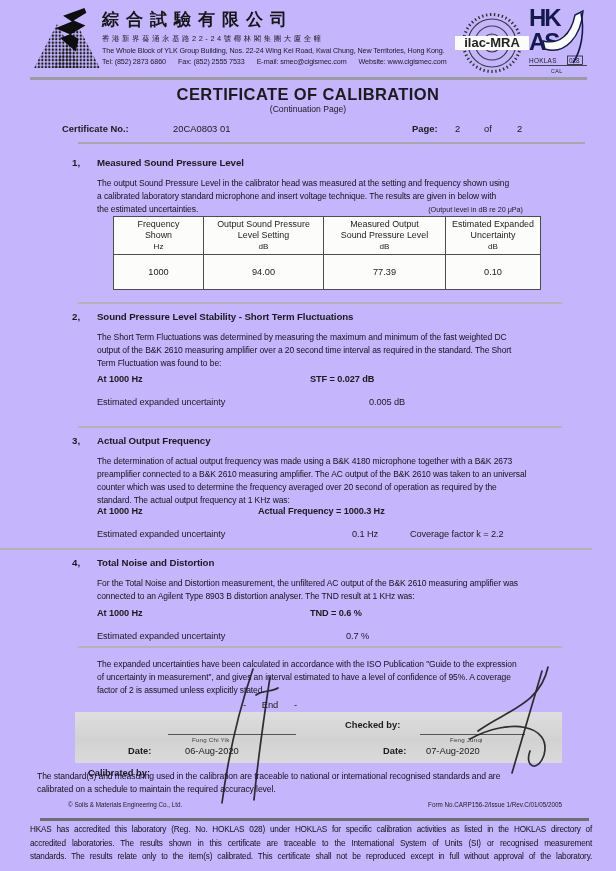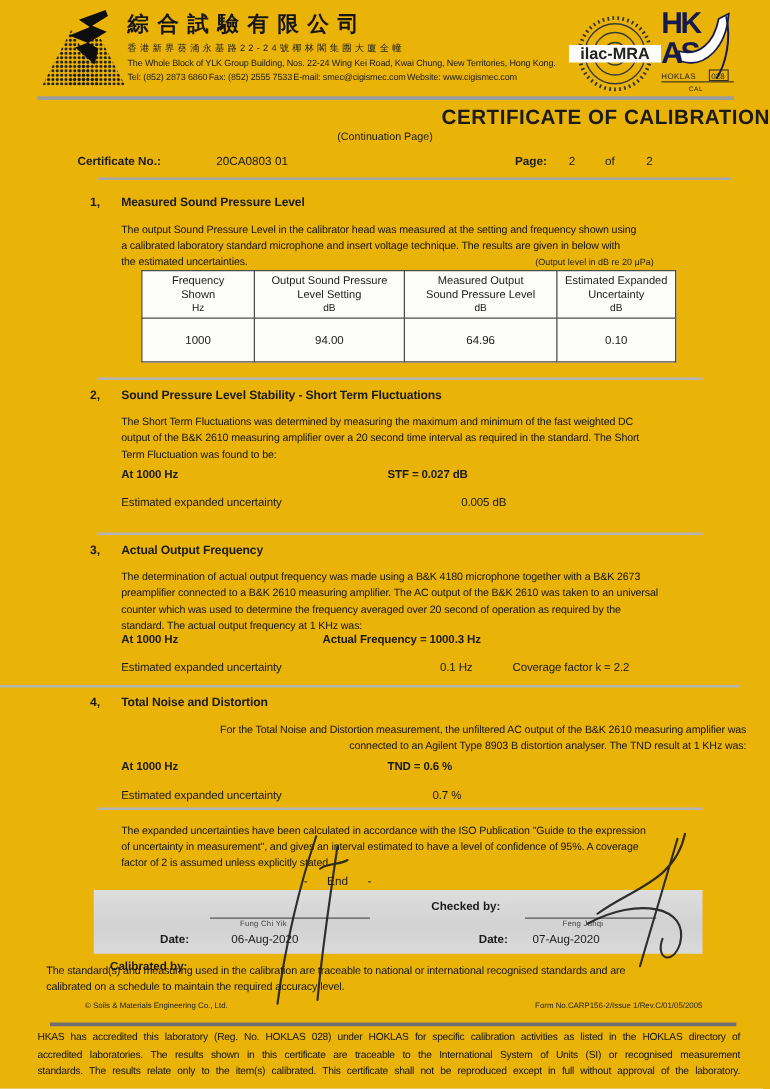--- a/index.html
+++ b/index.html
@@ -1,30 +1,30 @@
 <!DOCTYPE html>
 <html><head>
 <meta charset="utf-8">
 <style>
   html,body{margin:0;padding:0;background:#e8e8e8;}
   .page{
     position:relative;width:616px;height:871px;margin:0 auto;
-    background:#eab308;overflow:hidden;color:#1b1b1b;
+    background:#c4b5fd;overflow:hidden;color:#1b1b1b;
     font-family:"Liberation Sans","DejaVu Sans",sans-serif;
   }
   .abs{position:absolute;}
   .b{font-weight:bold;}
   
   .zh-name{font-size:17px;font-weight:bold;letter-spacing:7px;white-space:nowrap;color:#161616;}
   .en-name{font-size:10.3px;font-weight:bold;margin-top:1px;letter-spacing:-0.1px;}
   .zh-addr{font-size:7.4px;letter-spacing:2.6px;margin-top:3px;color:#222;white-space:nowrap;}
   .en-addr{font-size:7.2px;margin-top:2px;letter-spacing:-0.1px;white-space:nowrap;}
-  .contact{font-size:7.2px;margin-top:2px;display:flex;gap:1px;letter-spacing:-0.1px;white-space:nowrap;}
+  .contact{font-size:7.2px;margin-top:2px;display:flex;gap:12px;letter-spacing:-0.1px;white-space:nowrap;}
   .rule{background:#9c9c9c;}
-  .title-main{width:616px;text-align:right;font-size:16.5px;font-weight:bold;letter-spacing:0.4px;}
+  .title-main{width:616px;text-align:center;font-size:16.5px;font-weight:bold;letter-spacing:0.4px;}
   .title-sub{width:616px;text-align:center;font-size:8.6px;}
   .meta{font-size:9.4px;}
   
   .sec-num{font-size:9.7px;font-weight:bold;}
   .sec-title{font-size:9.7px;font-weight:bold;letter-spacing:-0.1px;}
   .para{font-size:8.5px;line-height:13px;letter-spacing:-0.1px;white-space:pre-line;width:500px;color:#141414;}
   .note{font-size:7.2px;color:#222;}
   .kv{font-size:9.2px;letter-spacing:-0.1px;white-space:nowrap;}
   
   table.res{border-collapse:collapse;background:#fcfcfb;}
@@ -141,21 +141,21 @@
         </td>
         <td class="hcell" style="width:90px;">
           <span>Estimated Expanded</span><br>
           <span>Uncertainty</span>
           <span class="unit">dB</span>
         </td>
       </tr>
       <tr>
         <td class="dcell">1000</td>
         <td class="dcell">94.00</td>
-        <td class="dcell">64.96</td>
+        <td class="dcell">77.39</td>
         <td class="dcell">0.10</td>
       </tr>
     </tbody>
   </table>
 
   <div class="abs rule" style="left:78px;top:302px;width:484px;height:2px;background:#b3b3b3;"></div>
 
   <div class="abs sec-num" style="left:72px;top:311px;">2,</div>
   <div class="abs sec-title" style="left:97px;top:311px;">Sound Pressure Level Stability - Short Term Fluctuations</div>
   <div class="abs para" style="left:97px;top:331px;">The Short Term Fluctuations was determined by measuring the maximum and minimum of the fast weighted DC
@@ -177,21 +177,21 @@
   <div class="abs kv b" style="left:97px;top:506px;">At 1000 Hz</div>
   <div class="abs kv b" style="left:258px;top:506px;">Actual Frequency = 1000.3 Hz</div>
   <div class="abs kv" style="left:97px;top:529px;">Estimated expanded uncertainty</div>
   <div class="abs kv" style="left:352px;top:529px;">0.1 Hz</div>
   <div class="abs kv" style="left:410px;top:529px;">Coverage factor k = 2.2</div>
 
   <div class="abs rule" style="left:0px;top:548px;width:592px;height:2px;background:#b3b3b3;"></div>
 
   <div class="abs sec-num" style="left:72px;top:557px;">4,</div>
   <div class="abs sec-title" style="left:97px;top:557px;">Total Noise and Distortion</div>
-  <div class="abs para" style="left:97px;top:577px;text-align:right;">For the Total Noise and Distortion measurement, the unfiltered AC output of the B&amp;K 2610 measuring amplifier was
+  <div class="abs para" style="left:97px;top:577px;">For the Total Noise and Distortion measurement, the unfiltered AC output of the B&amp;K 2610 measuring amplifier was
 connected to an Agilent Type 8903 B distortion analyser. The TND result at 1 KHz was:</div>
   <div class="abs kv b" style="left:97px;top:608px;">At 1000 Hz</div>
   <div class="abs kv b" style="left:310px;top:608px;">TND = 0.6 %</div>
   <div class="abs kv" style="left:97px;top:631px;">Estimated expanded uncertainty</div>
   <div class="abs kv" style="left:346px;top:631px;">0.7 %</div>
 
   <div class="abs rule" style="left:78px;top:646px;width:484px;height:2px;background:#b3b3b3;"></div>
 
   <div class="abs para" style="left:97px;top:658px;">The expanded uncertainties have been calculated in accordance with the ISO Publication "Guide to the expression
 of uncertainty in measurement", and gives an interval estimated to have a level of confidence of 95%. A coverage

